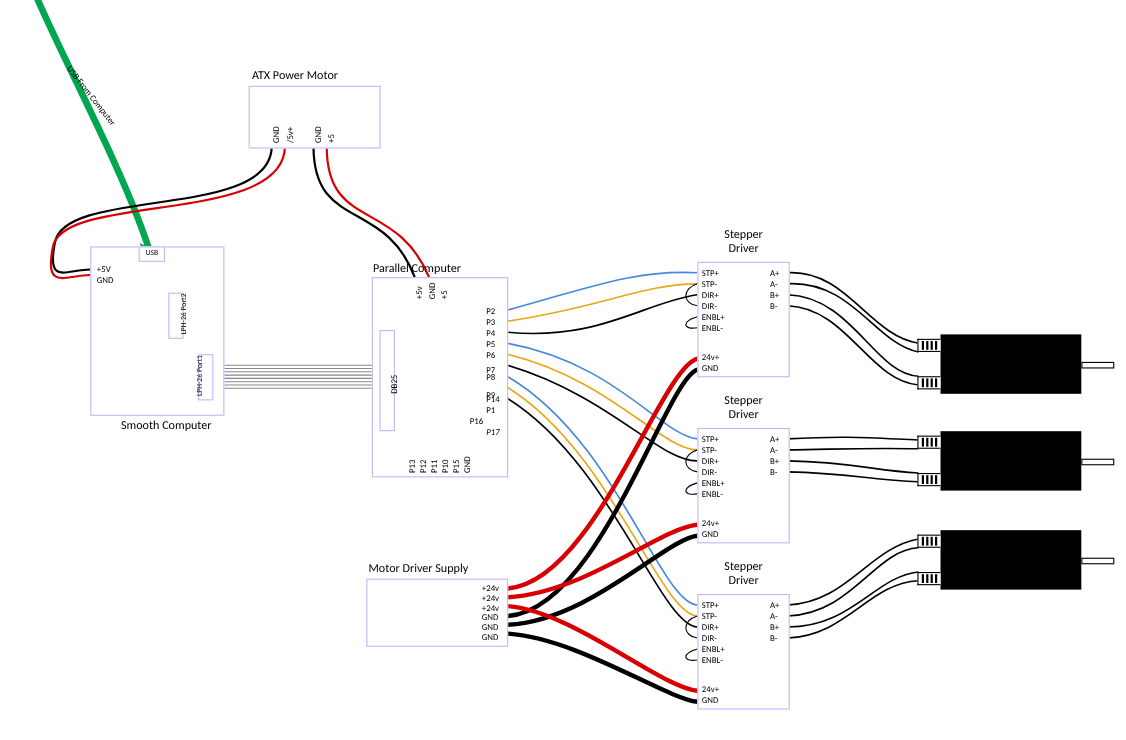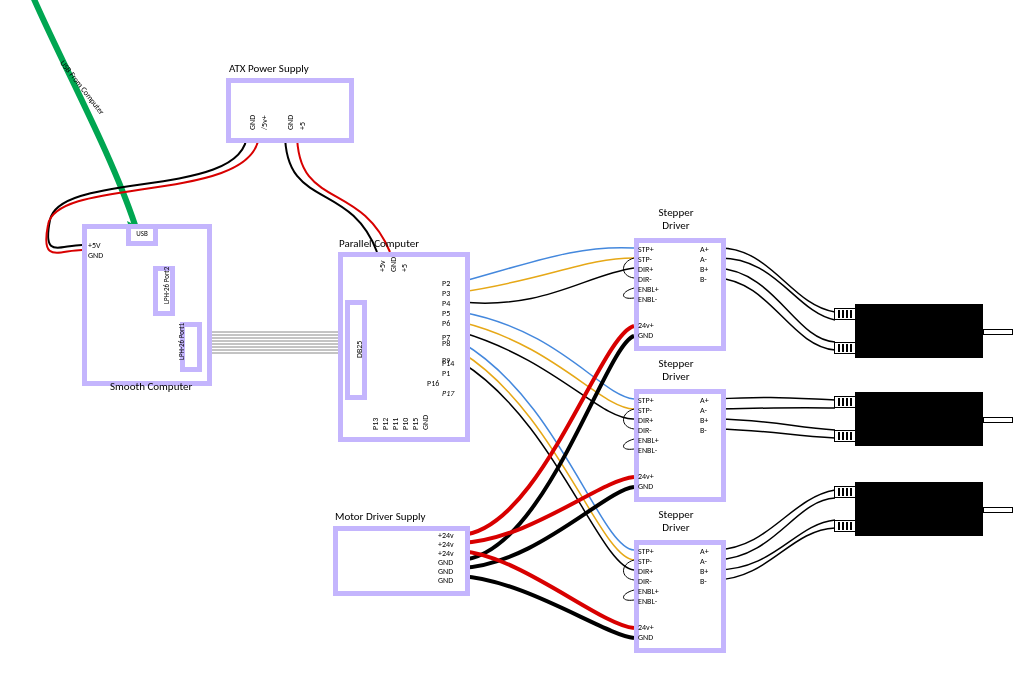--- a/index.html
+++ b/index.html
@@ -9,21 +9,21 @@
     height: 673px;
     font-family: Calibri, "Segoe UI", Arial, sans-serif;
     font-size: 11px;
     color: #000;
     background: #fff;
     position: relative;
     overflow: hidden;
   }
   .box {
     position: absolute;
-    border: 5px solid #c4b5fd;
+    border: 1px solid #c4b5fd;
     background: #fff;
   }
   .label {
     position: absolute;
     white-space: nowrap;
   }
   .pinlabel {
     position: absolute;
     font-size: 8px;
     white-space: nowrap;
@@ -136,21 +136,21 @@
 
     <path d="M 716 550 C 770 548, 790 498, 835 490"></path>
     <path d="M 716 560 C 775 558, 795 500, 835 498"></path>
     <path d="M 716 570 C 775 570, 795 524, 835 520"></path>
     <path d="M 716 580 C 770 578, 790 530, 835 528"></path>
   </g>
 </svg>
 
 <div class="label" style="left:66px;top:58px;transform:rotate(52deg);transform-origin:0 0;font-size:8px;">USB From Computer</div>
 
-<div class="label" style="left:229px;top:62px;">ATX Power Supply</div>
+<div class="label" style="left:229px;top:62px;">ATX Power Motor</div>
 <div class="box" style="left:226px;top:78px;width:118px;height:55px;"></div>
 <div class="vlabel" style="left:247px;top:130px;">GND</div>
 <div class="vlabel" style="left:259px;top:130px;">/5v+</div>
 <div class="vlabel" style="left:285px;top:130px;">GND</div>
 <div class="vlabel" style="left:297px;top:130px;">+5</div>
 
 <div class="box" style="left:82px;top:224px;width:120px;height:152px;"></div>
 <div class="label" style="left:110px;top:380px;">Smooth Computer</div>
 <div class="box" style="left:126px;top:224px;width:22px;height:12px;font-size:7px;text-align:center;">USB</div>
 <div class="pinlabel" style="left:88px;top:240px;">+5V</div>

